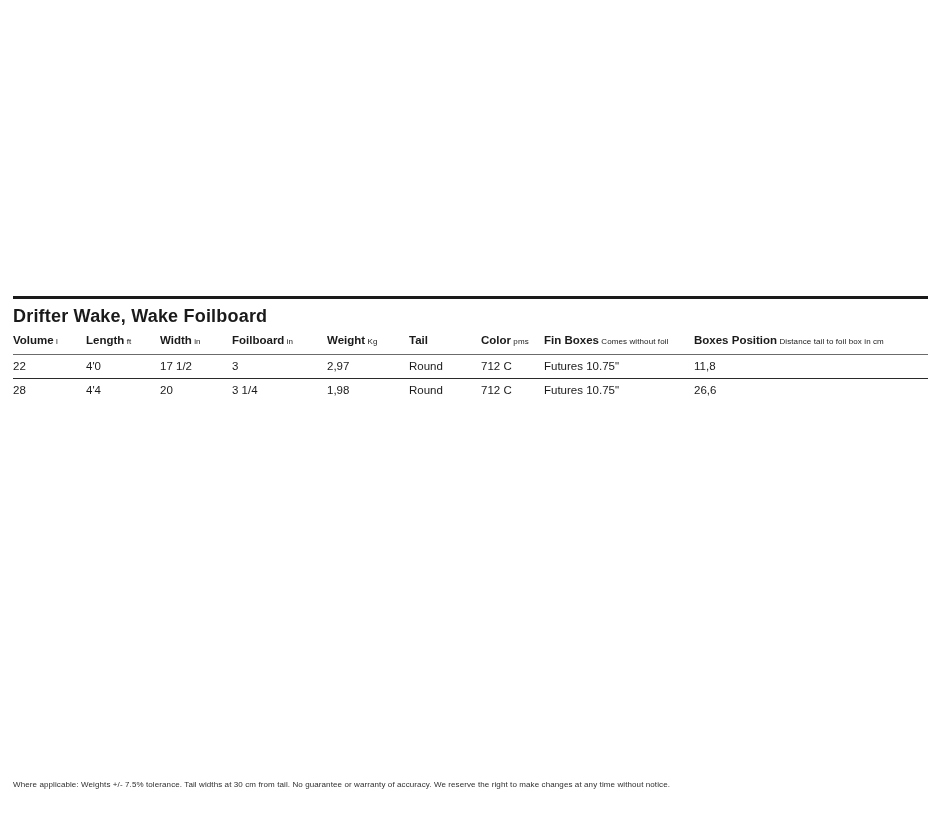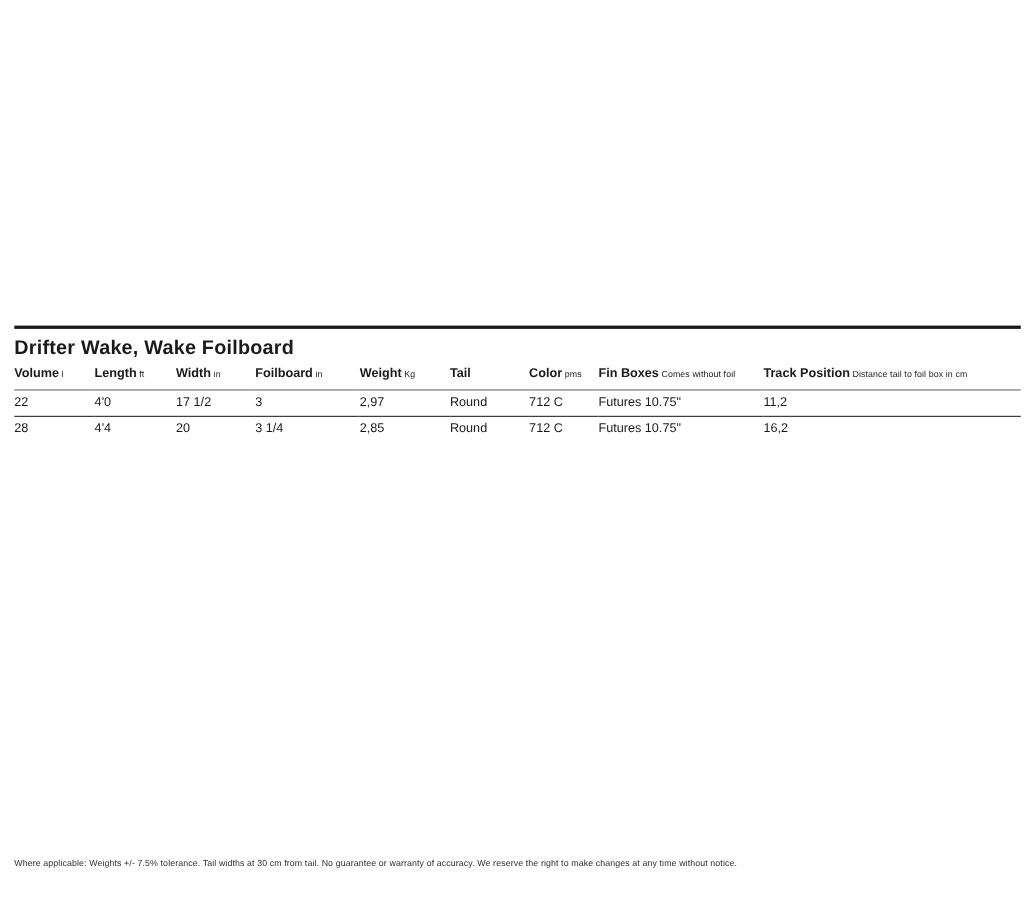--- a/index.html
+++ b/index.html
@@ -99,43 +99,43 @@
     <thead>
       <tr>
           <th><span>Volume</span><span class="unit"> l</span></th>
           <th><span>Length</span><span class="unit"> ft</span></th>
           <th><span>Width</span><span class="unit"> in</span></th>
           <th><span>Foilboard</span><span class="unit"> in</span></th>
           <th><span>Weight</span><span class="unit"> Kg</span></th>
           <th><span>Tail</span></th>
           <th><span>Color</span><span class="unit"> pms</span></th>
           <th><span>Fin Boxes</span><span class="unit"> Comes without foil</span></th>
-          <th><span>Track Position</span><span class="unit"> Distance tail to foil box in cm</span></th>
+          <th><span>Boxes Position</span><span class="unit"> Distance tail to foil box in cm</span></th>
         </tr>
     </thead>
     <tbody>
         <tr>
           <td>22</td>
           <td>4'0</td>
           <td>17 1/2</td>
           <td>3</td>
           <td>2,97</td>
           <td>Round</td>
           <td>712 C</td>
           <td>Futures 10.75"</td>
-          <td>11,2</td>
+          <td>11,8</td>
         </tr>
         <tr>
           <td>28</td>
           <td>4'4</td>
           <td>20</td>
           <td>3 1/4</td>
-          <td>2,85</td>
+          <td>1,98</td>
           <td>Round</td>
           <td>712 C</td>
           <td>Futures 10.75"</td>
-          <td>16,2</td>
+          <td>26,6</td>
         </tr>
       </tbody>
   </table>
 </div>
 
 <div class="footnote">Where applicable: Weights +/- 7.5% tolerance. Tail widths at 30 cm from tail. No guarantee or warranty of accuracy. We reserve the right to make changes at any time without notice.</div>
 
 </body></html>

